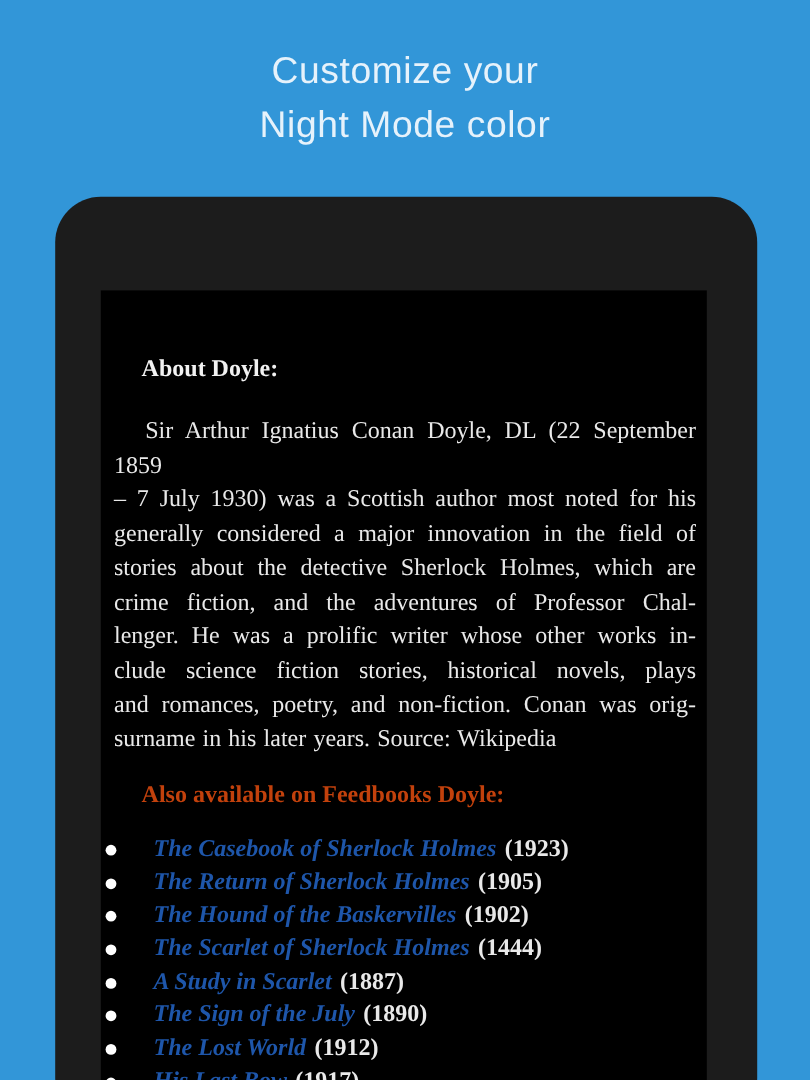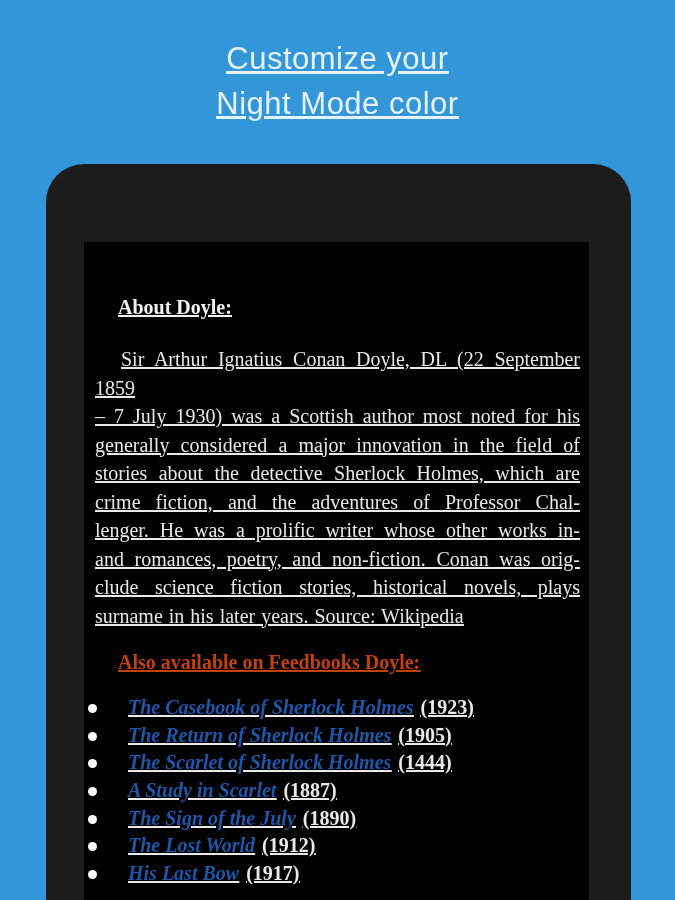--- a/index.html
+++ b/index.html
@@ -3,21 +3,21 @@
 <meta charset="utf-8">
 <style>
   :root{
     --banner-bg:#3296d8;
     --banner-text:#e6f2fb;
     --bezel:#1c1c1c;
     --screen:#000000;
     --body-text:#e9e9e9;
     --link:#1e56aa;
   }
-  *{margin:0;padding:0;box-sizing:border-box;text-decoration:underline;}
+  *{margin:0;padding:0;box-sizing:border-box;}
   html,body{width:675px;height:900px;}
   body{
     position:relative;
     overflow:hidden;
     background:var(--banner-bg);
     font-family:"Liberation Sans", sans-serif;
   }
   .banner-text{
     position:absolute;
     top:36px;left:0;width:675px;
@@ -113,28 +113,29 @@
   <div class="screen">
     <div class="content">
       <div class="about-heading">About Doyle:</div>
       <div id="paragraph">
           <div class="para-line first">Sir Arthur Ignatius Conan Doyle, DL (22 September 1859</div>
           <div class="para-line">– 7 July 1930) was a Scottish author most noted for his</div>
           <div class="para-line">generally considered a major innovation in the field of</div>
           <div class="para-line">stories about the detective Sherlock Holmes, which are</div>
           <div class="para-line">crime fiction, and the adventures of Professor Chal-</div>
           <div class="para-line">lenger. He was a prolific writer whose other works in-</div>
+          <div class="para-line">clude science fiction stories, historical novels, plays</div>
           <div class="para-line">and romances, poetry, and non-fiction. Conan was orig-</div>
-          <div class="para-line">clude science fiction stories, historical novels, plays</div>
           <div class="para-line last">surname in his later years. Source: Wikipedia</div>
         </div>
       <div class="also-heading">Also available on Feedbooks Doyle:</div>
       <ul class="book-list" id="book-list">
           <li class="book-row"><span class="bullet"></span><a class="book-link">The Casebook of Sherlock Holmes</a><span class="book-year">(1923)</span></li>
           <li class="book-row"><span class="bullet"></span><a class="book-link">The Return of Sherlock Holmes</a><span class="book-year">(1905)</span></li>
+          <li class="book-row"><span class="bullet"></span><a class="book-link">The Hound of the Baskervilles</a><span class="book-year">(1902)</span></li>
           <li class="book-row"><span class="bullet"></span><a class="book-link">The Scarlet of Sherlock Holmes</a><span class="book-year">(1444)</span></li>
           <li class="book-row"><span class="bullet"></span><a class="book-link">A Study in Scarlet</a><span class="book-year">(1887)</span></li>
           <li class="book-row"><span class="bullet"></span><a class="book-link">The Sign of the July</a><span class="book-year">(1890)</span></li>
           <li class="book-row"><span class="bullet"></span><a class="book-link">The Lost World</a><span class="book-year">(1912)</span></li>
           <li class="book-row"><span class="bullet"></span><a class="book-link">His Last Bow</a><span class="book-year">(1917)</span></li>
         </ul>
     </div>
   </div>
 </div>
 

